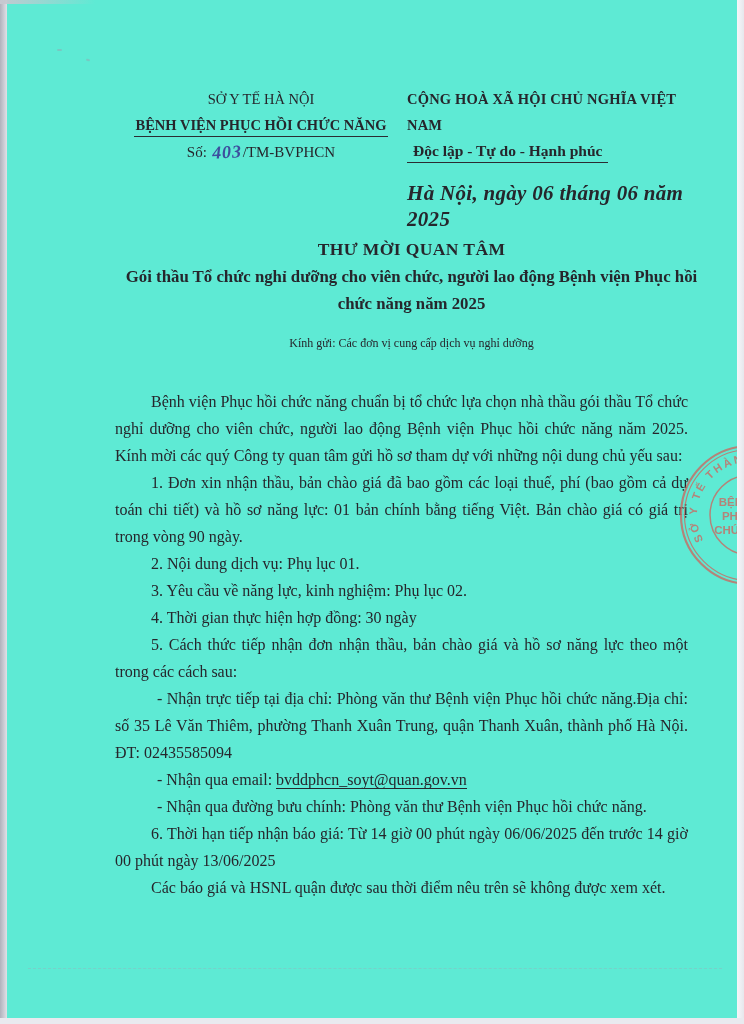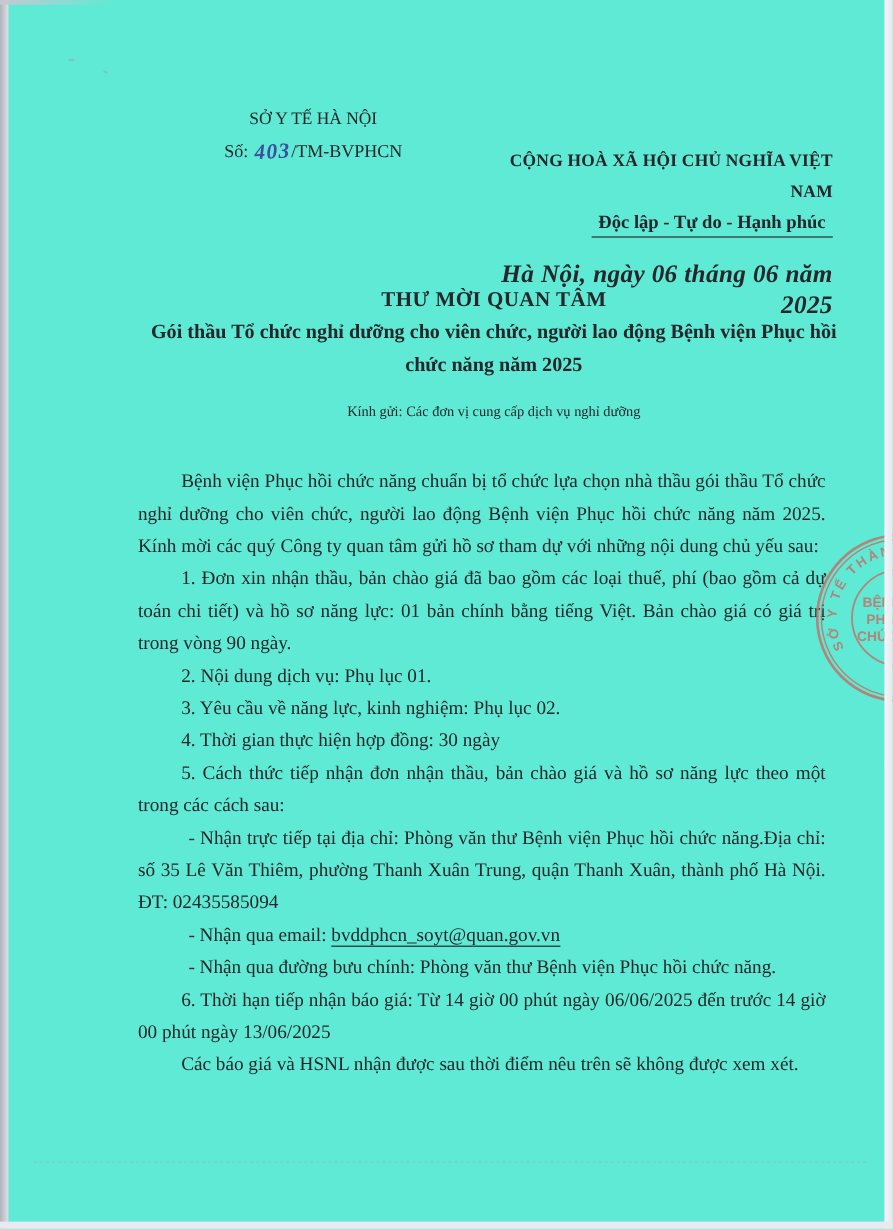--- a/index.html
+++ b/index.html
@@ -28,21 +28,21 @@
   
   .header{position:absolute;top:86px;left:115px;width:579px;display:flex;}
   .org-block{width:292px;text-align:center;line-height:26px;font-size:14.5px;}
   .org-name{font-weight:bold;}
   .org-name .u{display:inline-block;border-bottom:1.5px solid #2b2b31;
     padding:0 2px 0px 2px;line-height:22px;}
   .doc-number{font-size:15px;}
   .handwritten{color:#3d4e9e;font-style:italic;font-size:18px;
     display:inline-block;transform:rotate(-3deg) translateY(1px);
     letter-spacing:1px;font-weight:bold;padding:0 1px;}
-  .national-block{flex:1;text-align:right;line-height:26px;margin-top:35px;}
+  .national-block{flex:1;text-align:left;line-height:26px;}
   .national-title{font-weight:bold;font-size:14.5px;letter-spacing:.2px;}
   .national-motto{font-weight:bold;font-size:15.5px;}
   .national-motto .u{display:inline-block;border-bottom:1.5px solid #2b2b31;
     padding:0 6px 1px 6px;line-height:21px;}
   .date-line{margin-top:16px;font-style:italic;font-weight:600;
     font-size:21px;letter-spacing:.3px;}
   
   .title-block{position:absolute;top:236px;left:125px;width:573px;text-align:center;}
   .doc-title{font-size:17.5px;font-weight:bold;line-height:26px;letter-spacing:.4px;}
   .doc-subtitle{font-size:16.8px;font-weight:bold;line-height:27px;margin-top:1px;}
@@ -67,20 +67,21 @@
   <div class="edge-right"></div>
   <div class="edge-bottom"></div>
   <div class="corner-shade"></div>
   <div class="speck speck1"></div>
   <div class="speck speck2"></div>
   <div class="artifact-line"></div>
 
   <div class="header">
     <div class="org-block">
       <div>SỞ Y TẾ HÀ NỘI</div>
+      <div class="org-name"><span class="u">BỆNH VIỆN PHỤC HỒI CHỨC NĂNG</span></div>
       <div class="doc-number"><span>Số:</span> <span class="handwritten">403</span><span>/TM-BVPHCN</span></div>
     </div>
     <div class="national-block">
       <div class="national-title">CỘNG HOÀ XÃ HỘI CHỦ NGHĨA VIỆT NAM</div>
       <div class="national-motto"><span class="u">Độc lập - Tự do - Hạnh phúc</span></div>
       <div class="date-line">Hà Nội, ngày  06 tháng  06  năm 2025</div>
     </div>
   </div>
 
   <div class="title-block">
@@ -93,21 +94,21 @@
     <p class="ind1">Bệnh viện Phục hồi chức năng chuẩn bị tổ chức lựa chọn nhà thầu gói thầu Tổ chức nghỉ dưỡng cho viên chức, người lao động Bệnh viện Phục hồi chức năng năm 2025. Kính mời các quý Công ty quan tâm gửi hồ sơ tham dự với những nội dung chủ yếu sau:</p>
     <p class="ind1">1. Đơn xin nhận thầu, bản chào giá đã bao gồm các loại thuế, phí (bao gồm cả dự toán chi tiết) và hồ sơ năng lực: 01 bản chính bằng tiếng Việt. Bản chào giá có giá trị trong vòng 90 ngày.</p>
     <p class="ind1">2. Nội dung dịch vụ: Phụ lục 01.</p>
     <p class="ind1">3. Yêu cầu về năng lực, kinh nghiệm: Phụ lục 02.</p>
     <p class="ind1">4. Thời gian thực hiện hợp đồng: 30 ngày</p>
     <p class="ind1">5. Cách thức tiếp nhận đơn nhận thầu, bản chào giá và hồ sơ năng lực theo một trong các cách sau:</p>
     <p class="ind2">- Nhận trực tiếp tại địa chỉ: Phòng văn thư Bệnh viện Phục hồi chức năng.Địa chỉ: số 35 Lê Văn Thiêm, phường Thanh Xuân Trung, quận Thanh Xuân, thành phố Hà Nội. ĐT: 02435585094</p>
     <p class="ind2"><span>- Nhận qua email: </span><span class="email">bvddphcn_soyt@quan.gov.vn</span></p>
     <p class="ind2">- Nhận qua đường bưu chính: Phòng văn thư Bệnh viện Phục hồi chức năng.</p>
     <p class="ind1">6. Thời hạn tiếp nhận báo giá: Từ 14 giờ 00 phút ngày 06/06/2025 đến trước 14 giờ 00 phút ngày 13/06/2025</p>
-    <p class="ind1">Các báo giá và HSNL nhận được sau thời điểm nêu trên sẽ không được xem xét.</p>
+    <p class="ind1">Các báo giá và HSNL quận được sau thời điểm nêu trên sẽ không được xem xét.</p>
   </div>
 
   <svg class="stamp" width="160" height="160" viewBox="0 0 160 160">
     <defs>
       <path id="ringPath" d="M 36.6 110.4 A 53 53 0 1 1 123.4 110.4"></path>
     </defs>
     <circle cx="80" cy="80" r="69" fill="none" stroke-width="2.2" stroke="#c96b63"></circle>
     <circle cx="80" cy="80" r="65.5" fill="none" stroke-width="1.2" stroke="#c96b63"></circle>
     <circle cx="80" cy="80" r="40" fill="none" stroke-width="1.5" stroke="#c96b63"></circle>
     <text font-size="11" font-weight="bold" letter-spacing="2.2" fill="#c96b63"><textPath href="#ringPath" startOffset="6">SỞ Y TẾ THÀNH PHỐ HÀ NỘI</textPath></text>

